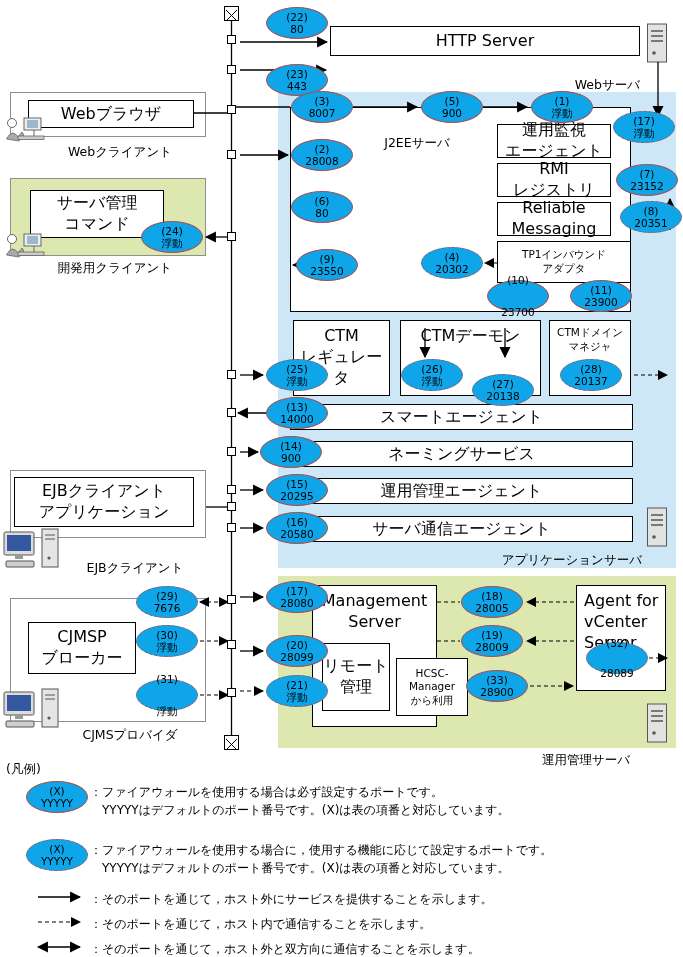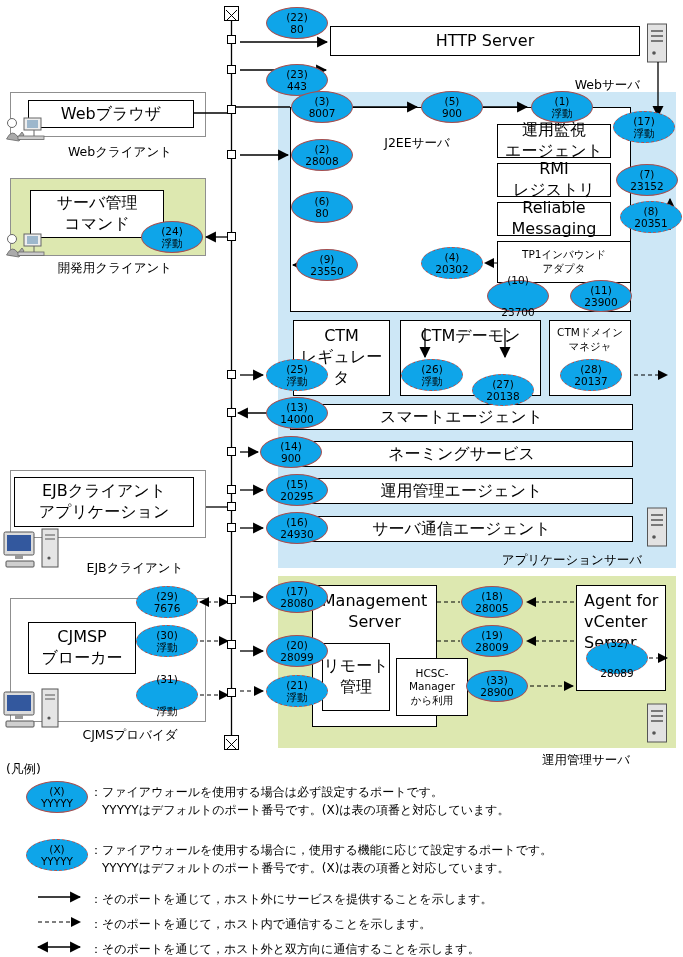--- a/index.html
+++ b/index.html
@@ -385,21 +385,21 @@
     <div class="port solid" style="left: 260px; top: 436px;">
       <div>(14)</div>
       <div>900</div>
     </div>
     <div class="port solid" style="left: 266px; top: 474px;">
       <div>(15)</div>
       <div>20295</div>
     </div>
     <div class="port solid" style="left: 266px; top: 512px;">
       <div>(16)</div>
-      <div>24930</div>
+      <div>20580</div>
     </div>
     <div class="port solid" style="left: 266px; top: 581px;">
       <div>(17)</div>
       <div>28080</div>
     </div>
     <div class="port dashed" style="left: 136px; top: 586px;">
       <div>(29)</div>
       <div>7676</div>
     </div>
     <div class="port solid" style="left: 461px; top: 586px;">

